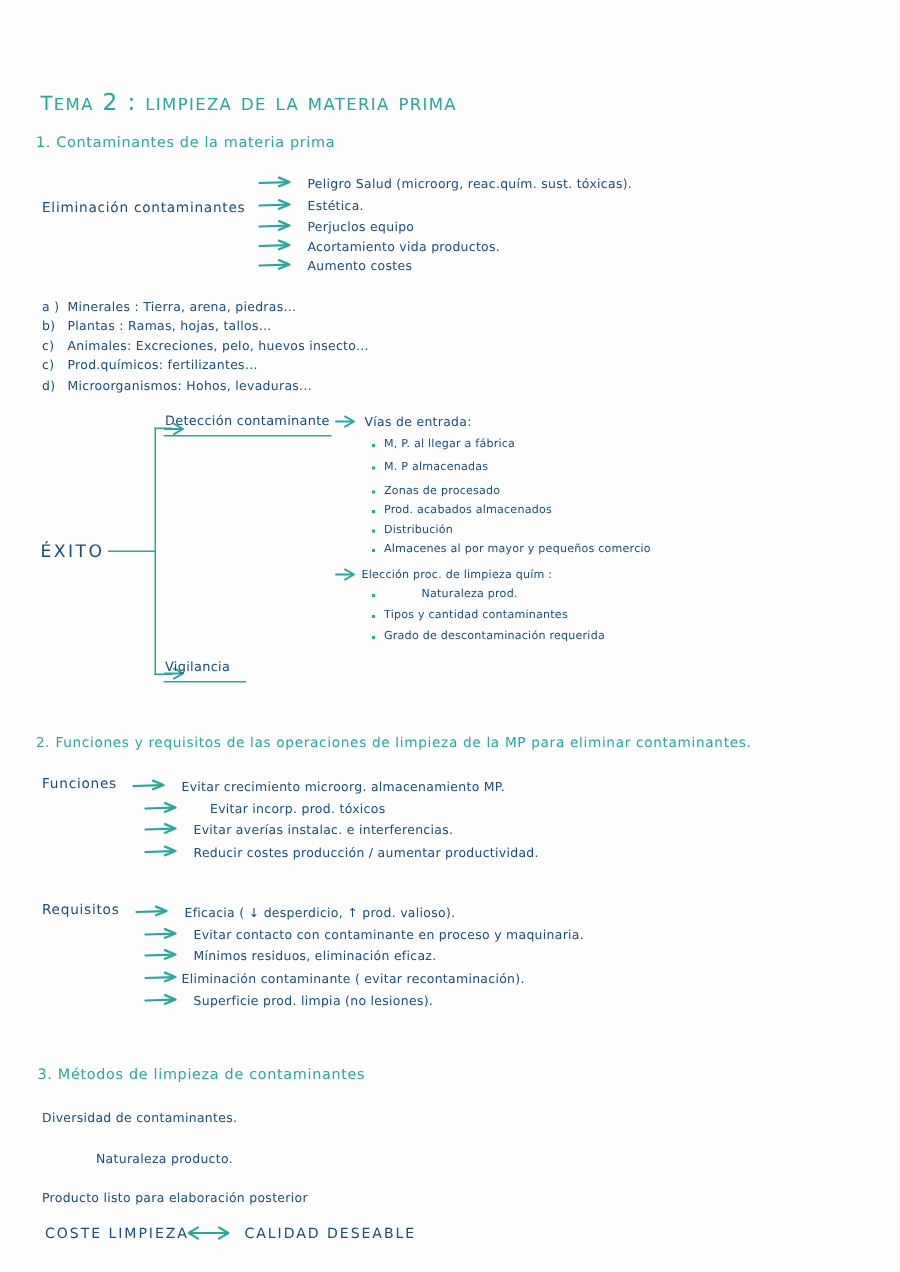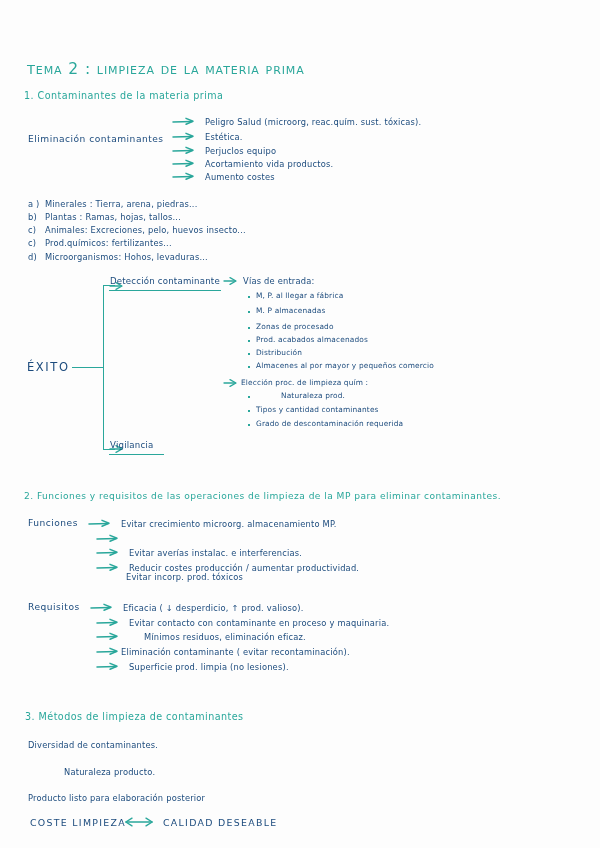--- a/index.html
+++ b/index.html
@@ -262,21 +262,21 @@
       </svg>
   </div>
   <div class="body-line" style="left:121px; top:519px;">Evitar  crecimiento microorg. almacenamiento MP.</div>
 
   <div class="arrow" style="left:96px; top:533px;">
     <svg width="26" height="10" viewBox="0 0 26 10">
         <path d="M1 6 L20 5.4" stroke="#2aa79b" stroke-width="1.5" fill="none" stroke-linecap="round"></path>
         <path d="M14 2.4 L21 5.3 L14 8.2" stroke="#2aa79b" stroke-width="1.5" fill="none" stroke-linecap="round" stroke-linejoin="round"></path>
       </svg>
   </div>
-  <div class="body-line" style="left:126px; top:534px;margin-top:38px;">Evitar incorp. prod. tóxicos</div>
+  <div class="body-line" style="left:140px; top:534px;">Evitar incorp. prod. tóxicos</div>
 
   <div class="arrow" style="left:96px; top:547px;">
     <svg width="26" height="10" viewBox="0 0 26 10">
         <path d="M1 6 L20 5.4" stroke="#2aa79b" stroke-width="1.5" fill="none" stroke-linecap="round"></path>
         <path d="M14 2.4 L21 5.3 L14 8.2" stroke="#2aa79b" stroke-width="1.5" fill="none" stroke-linecap="round" stroke-linejoin="round"></path>
       </svg>
   </div>
   <div class="body-line" style="left:129px; top:548px;">Evitar averías instalac. e interferencias.</div>
 
   <div class="arrow" style="left:96px; top:562px;">
@@ -304,21 +304,21 @@
       </svg>
   </div>
   <div class="body-line" style="left:129px; top:618px;">Evitar contacto con contaminante en proceso y maquinaria.</div>
 
   <div class="arrow" style="left:96px; top:631px;">
     <svg width="26" height="10" viewBox="0 0 26 10">
         <path d="M1 6 L20 5.4" stroke="#2aa79b" stroke-width="1.5" fill="none" stroke-linecap="round"></path>
         <path d="M14 2.4 L21 5.3 L14 8.2" stroke="#2aa79b" stroke-width="1.5" fill="none" stroke-linecap="round" stroke-linejoin="round"></path>
       </svg>
   </div>
-  <div class="body-line" style="left:144px; top:632px;">Mínimos residuos, eliminación eficaz.</div>
+  <div class="body-line" style="left:129px; top:632px;">Mínimos residuos, eliminación eficaz.</div>
 
   <div class="arrow" style="left:96px; top:646px;">
     <svg width="26" height="10" viewBox="0 0 26 10">
         <path d="M1 6 L20 5.4" stroke="#2aa79b" stroke-width="1.5" fill="none" stroke-linecap="round"></path>
         <path d="M14 2.4 L21 5.3 L14 8.2" stroke="#2aa79b" stroke-width="1.5" fill="none" stroke-linecap="round" stroke-linejoin="round"></path>
       </svg>
   </div>
   <div class="body-line" style="left:114px; top:647px;padding-left:7px;">Eliminación contaminante ( evitar recontaminación).</div>
 
   <div class="arrow" style="left:96px; top:661px;">

